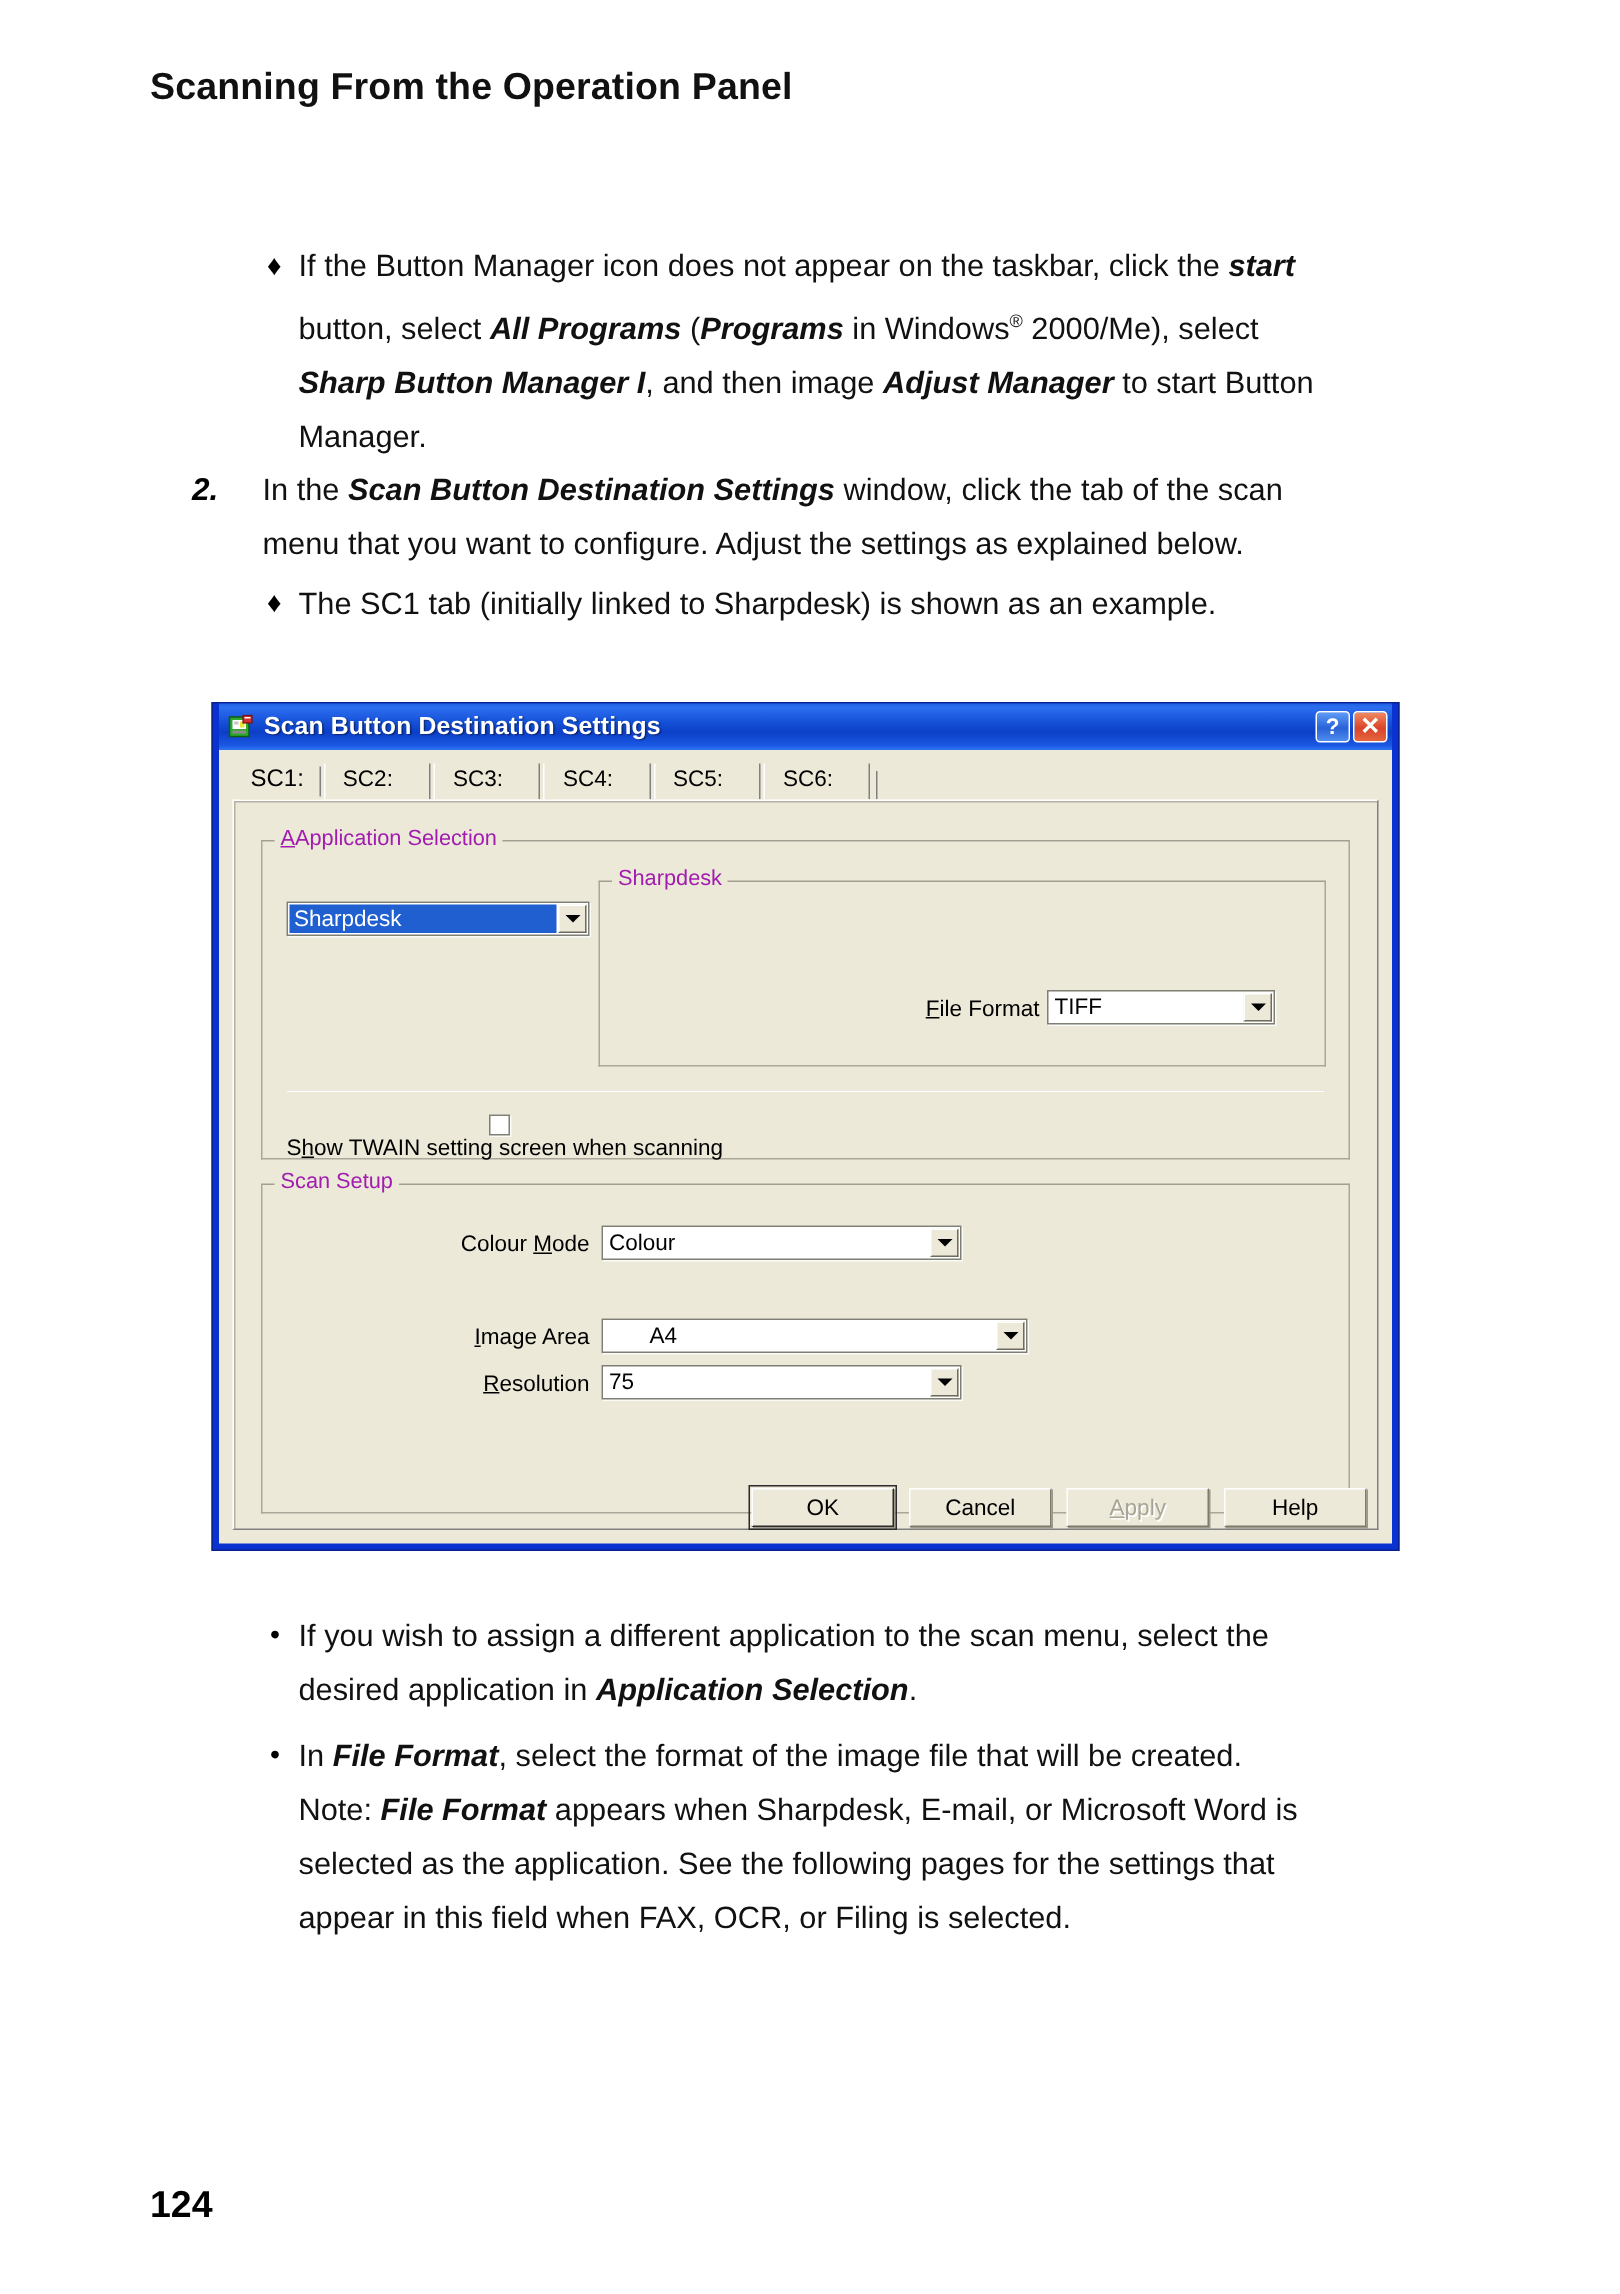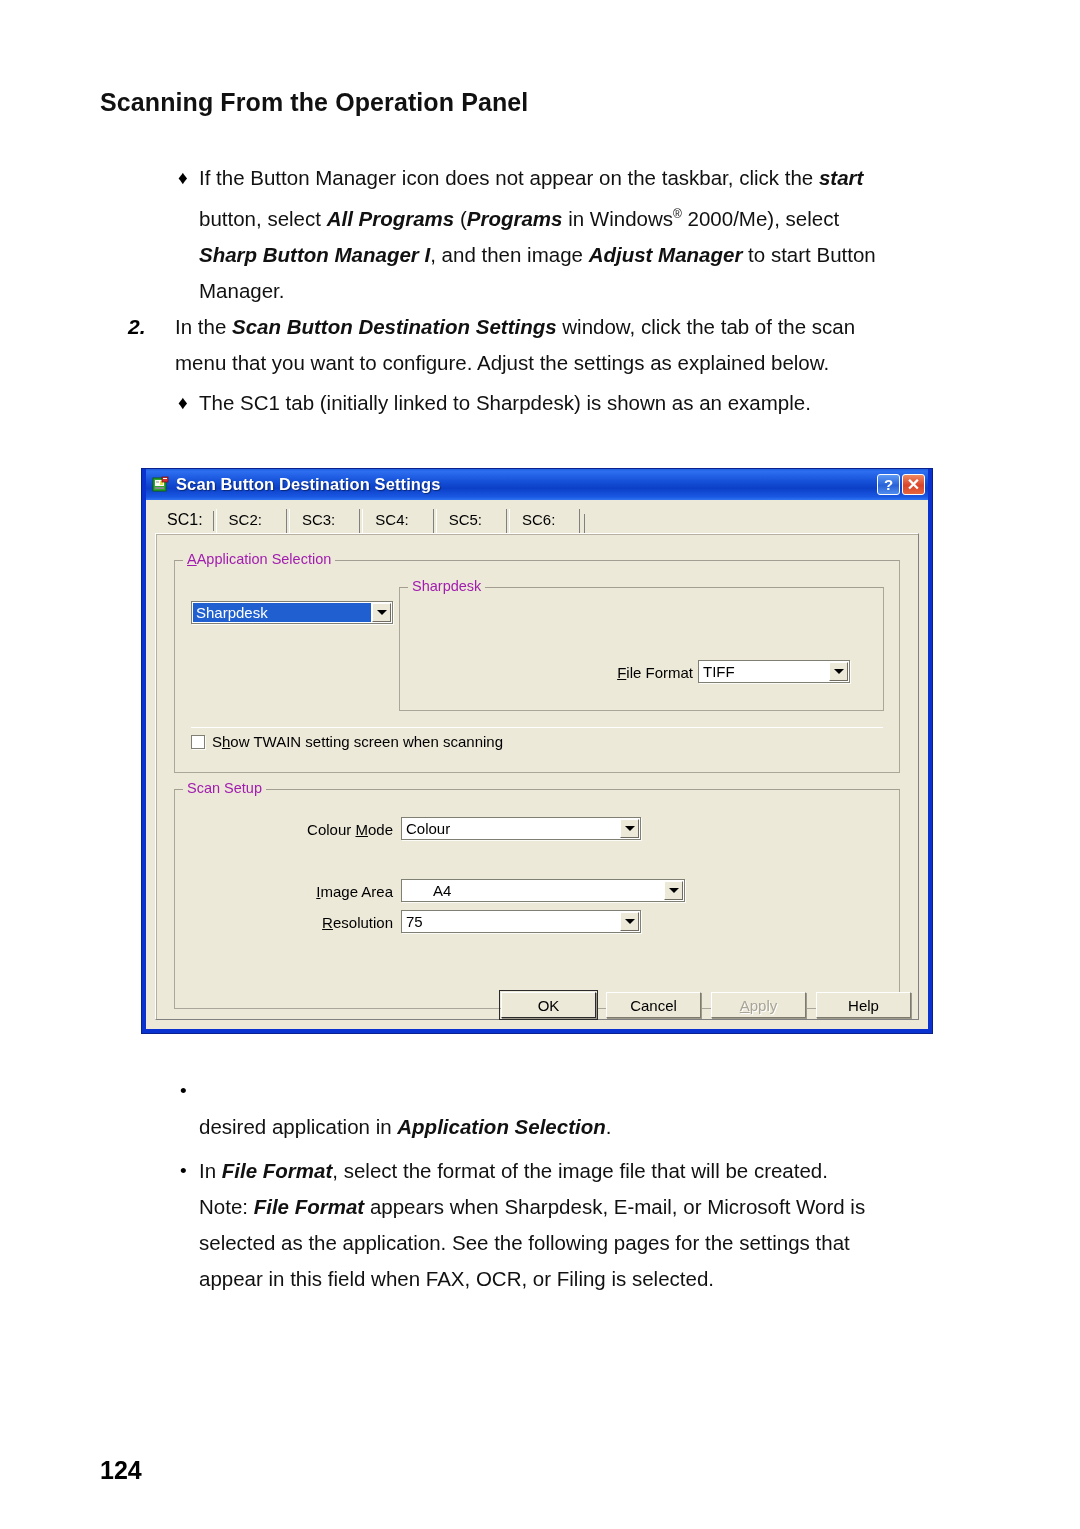--- a/index.html
+++ b/index.html
@@ -19,21 +19,20 @@
 
   
   .page-header {
     position: absolute;
     left: 100px;
     top: 44px;
     font-size: 25px;
     font-weight: bold;
     letter-spacing: 0.1px;
     color: #111;
-    margin-top: 44px;
   }
 
   .page-number {
     position: absolute;
     left: 100px;
     top: 1456px;
     font-size: 25px;
     font-weight: bold;
     color: #000;
   }
@@ -418,21 +417,21 @@
           <span class="legend">Sharpdesk</span>
           <span class="fieldlabel" style="right:190px; top:76px;"><span class="u">F</span>ile Format</span>
           <div class="combo" style="right:33px; top:72px; width:152px;">
             <span class="value">TIFF</span>
             <span class="arrow"></span>
           </div>
         </div>
 
         <div class="divider-line" style="left:16px; right:16px; top:166px;"></div>
 
-        <div class="checkrow" style="left:16px; top:172px;">
+        <div class="checkrow" style="left:16px; top:182px;flex-direction:column;">
           <span class="checkbox"></span>
           <span>S<span class="u">h</span><span>ow TWAIN setting screen when scanning</span></span>
         </div>
       </div>
 
       <div class="groupbox" id="grp-scan">
         <span class="legend">Scan Setup</span>
 
         <span class="fieldlabel" style="left:118px; top:31px; width:100px;">Colour <span class="u">M</span>ode</span>
         <div class="combo" style="left:226px; top:27px; width:240px;">
@@ -459,21 +458,21 @@
       <div class="btn">Cancel</div>
       <div class="btn disabled"><span class="u">A</span>pply</div>
       <div class="btn">Help</div>
     </div>
 
   </div>
 </div>
 
 <div class="bullet-round" style="left:180px; top:1073px;">•</div>
 <div class="body-block" style="left:199px; top:1073px; width:770px;">
-  <br>
+  <span>If you wish to assign a different application to the scan menu, select the</span><br>
   <span>desired application in </span><b>Application Selection</b><span>.</span>
 </div>
 
 <div class="bullet-round" style="left:180px; top:1153px;">•</div>
 <div class="body-block" style="left:199px; top:1153px; width:780px;">
   <span>In </span><b>File Format</b><span>, select the format of the image file that will be created.</span><br>
   <span>Note: </span><b>File Format</b><span> appears when Sharpdesk, E-mail, or Microsoft Word is</span><br>
   <span>selected as the application. See the following pages for the settings that</span><br>
   <span>appear in this field when FAX, OCR, or Filing is selected.</span>
 </div>

